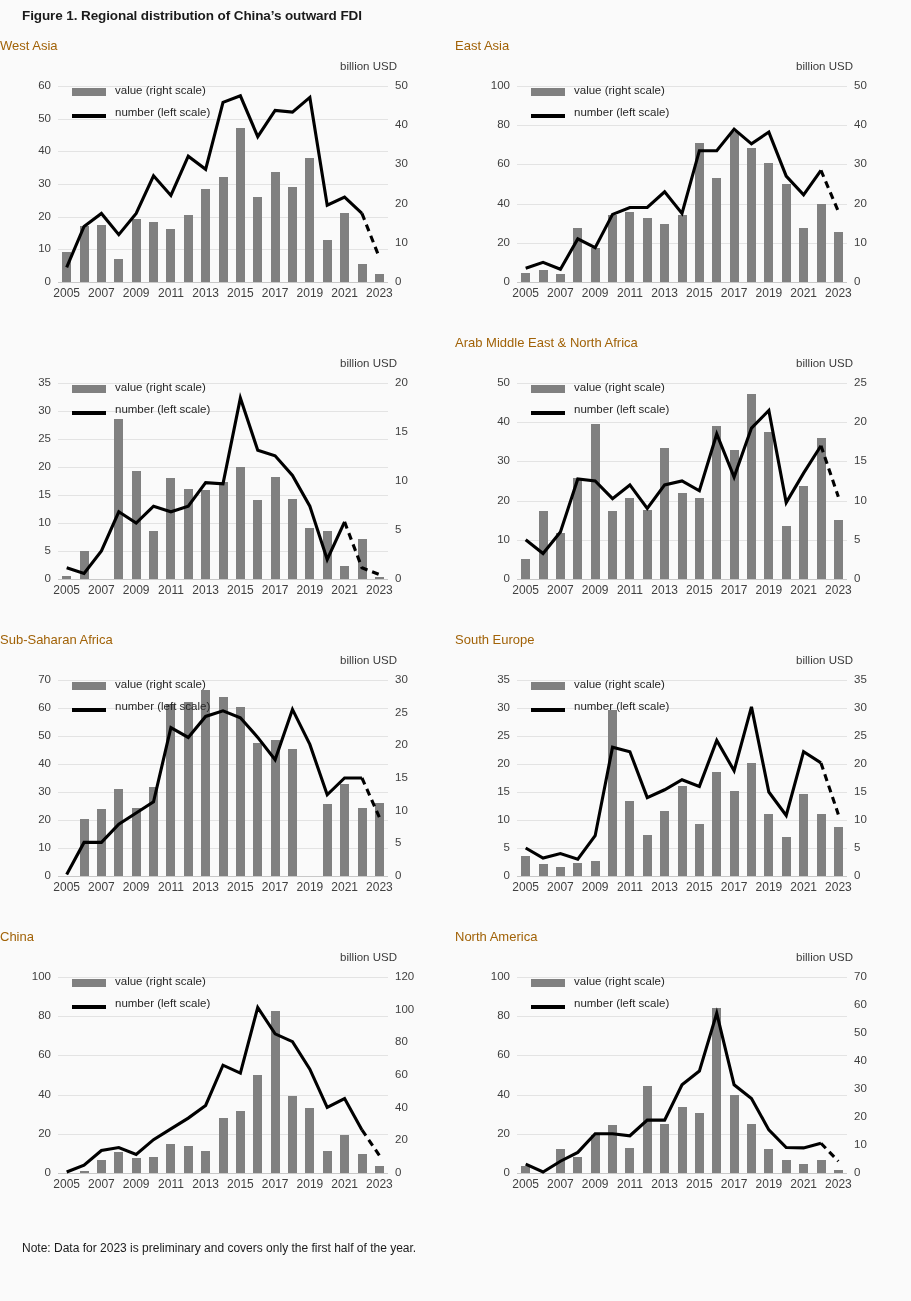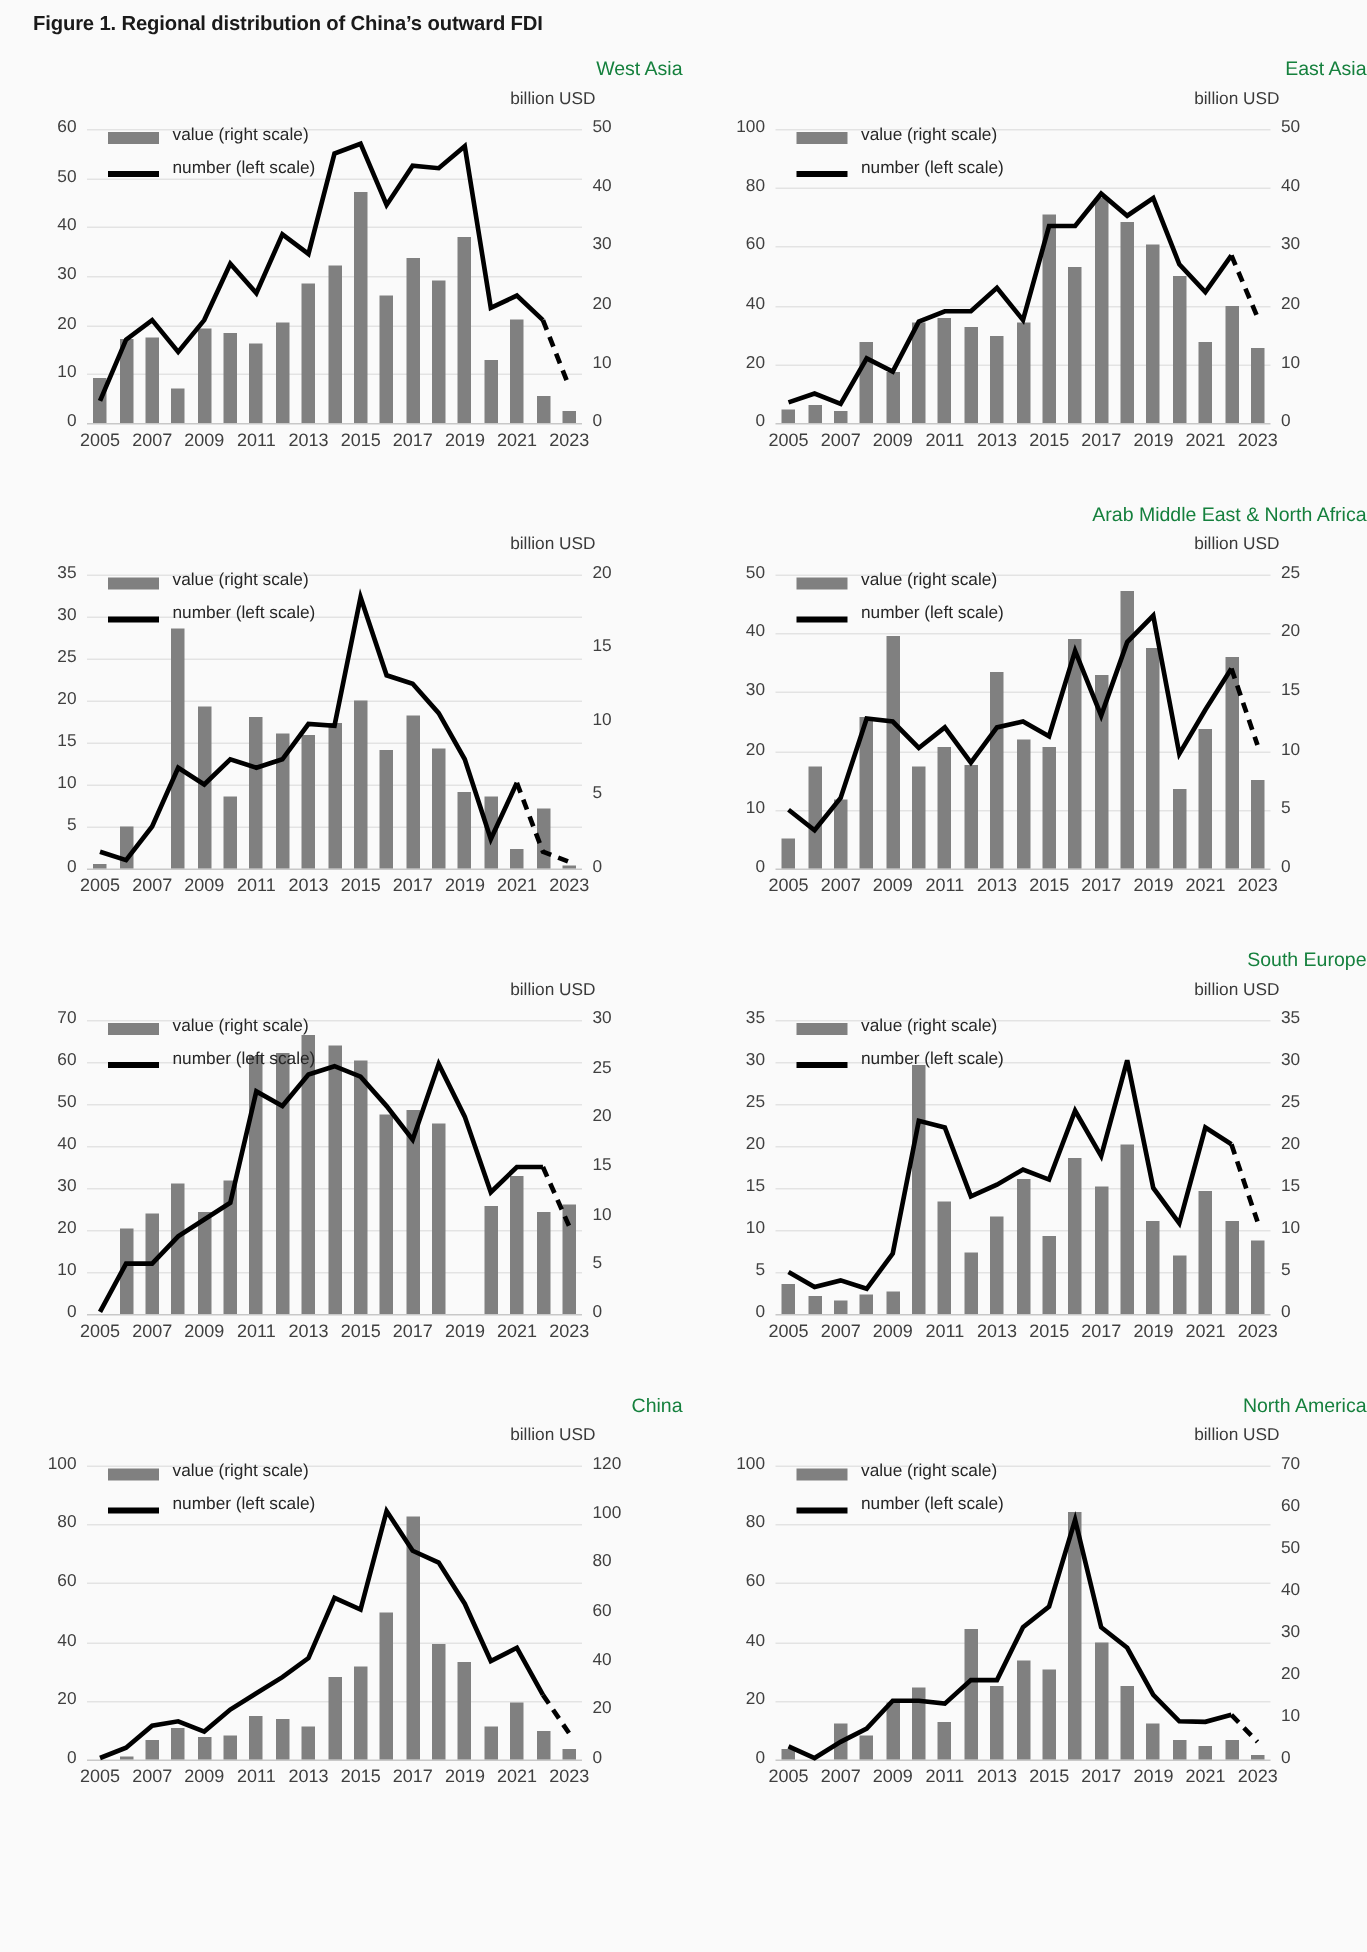--- a/index.html
+++ b/index.html
@@ -27,23 +27,23 @@
     width: 911px;
     display: grid;
     grid-template-columns: 455px 456px;
     grid-template-rows: repeat(4, 297px);
   }
   .panel { position: relative; width: 100%; height: 100%; }
 
   .panel-title {
     position: absolute;
     top: 4px; left: 0; right: 0;
-    text-align: right;
+    text-align: left;
     font-size: 13px;
-    color: #15803d;
+    color: #a16207;
     white-space: nowrap;
   }
   .unit-label {
     position: absolute;
     top: 26px;
     right: 58px;
     font-size: 11.5px;
     color: #3a3a3a;
     white-space: nowrap;
   }
@@ -712,20 +712,21 @@
           <span class="swatch-bar" style="background: rgb(128, 128, 128);"></span>
           <span>value (right scale)</span>
         </div>
         <div class="legend-row">
           <span class="swatch-line" style="background: rgb(0, 0, 0);"></span>
           <span>number (left scale)</span>
         </div>
       </div>
     </div>
     <div class="panel">
+      <div class="panel-title">Sub-Saharan Africa</div>
       <div class="unit-label">billion USD</div>
       <div class="plot">
         <div class="axisline" style="top: 196px;"></div>
         <div class="ytick left" style="top: 190px;">0</div>
         <div class="gridline" style="top: 168px;"></div>
         <div class="ytick left" style="top: 162px;">10</div>
         <div class="gridline" style="top: 140px;"></div>
         <div class="ytick left" style="top: 134px;">20</div>
         <div class="gridline" style="top: 112px;"></div>
         <div class="ytick left" style="top: 106px;">30</div>
@@ -1279,13 +1280,14 @@
         </div>
         <div class="legend-row">
           <span class="swatch-line" style="background: rgb(0, 0, 0);"></span>
           <span>number (left scale)</span>
         </div>
       </div>
     </div>
   </div>
 
 <div id="footnotes">
+  <div>Note: Data for 2023 is preliminary and covers only the first half of the year.</div>
 </div>
 
 </body></html>

